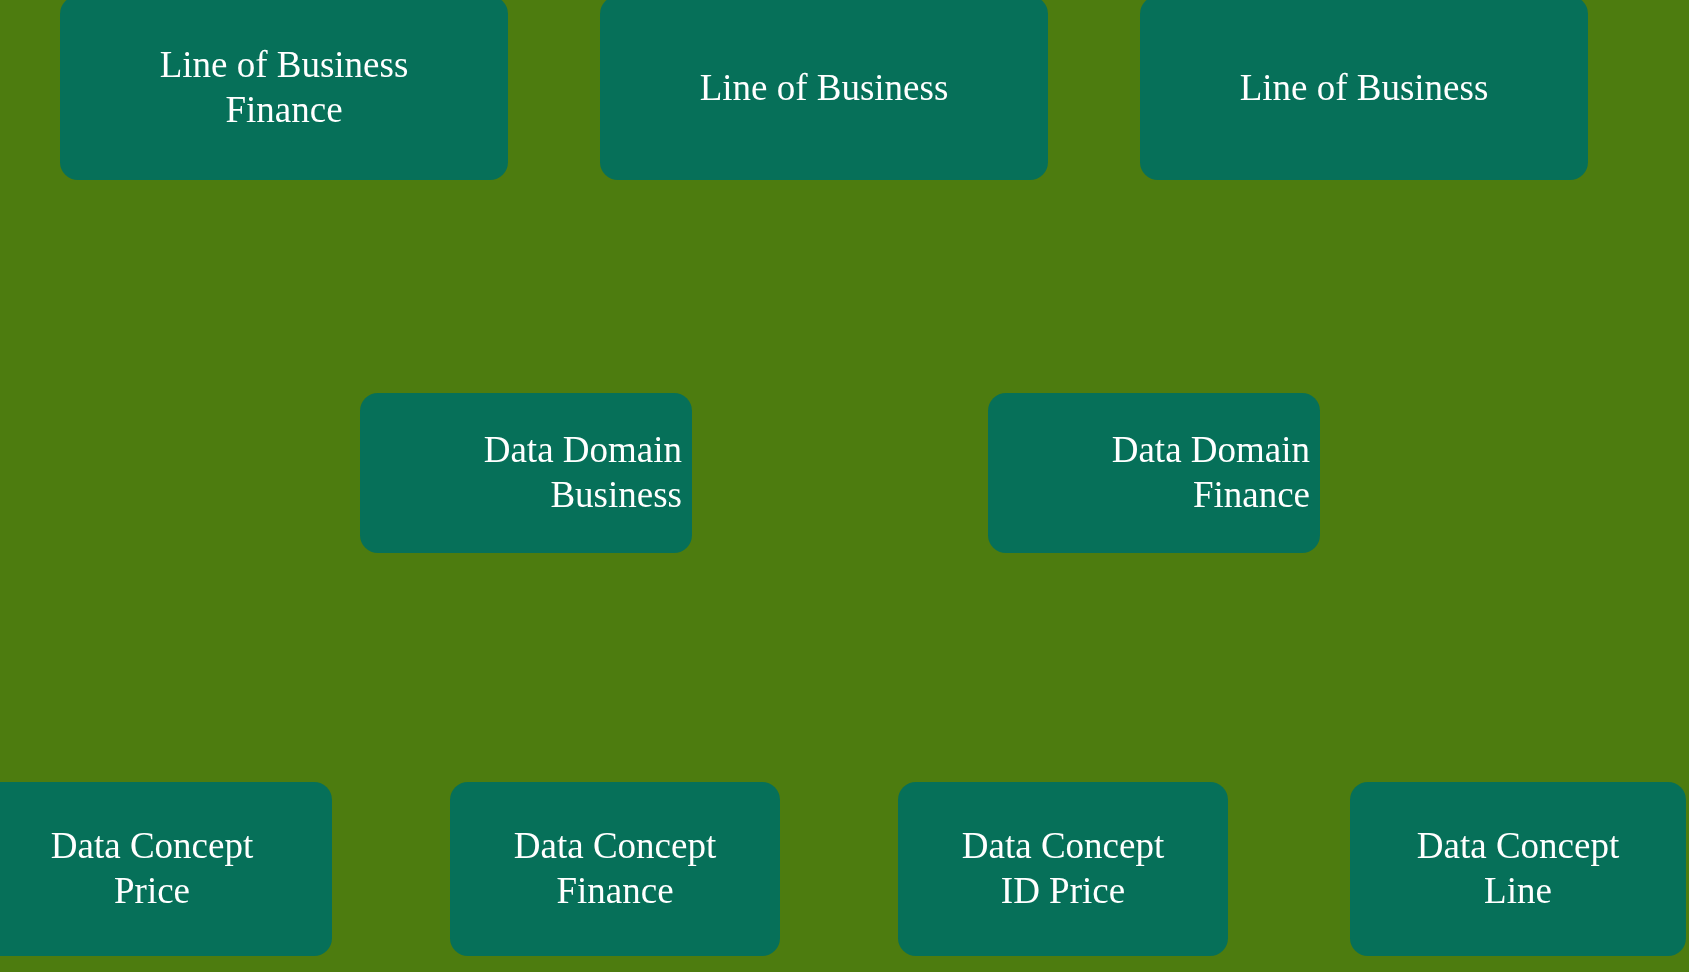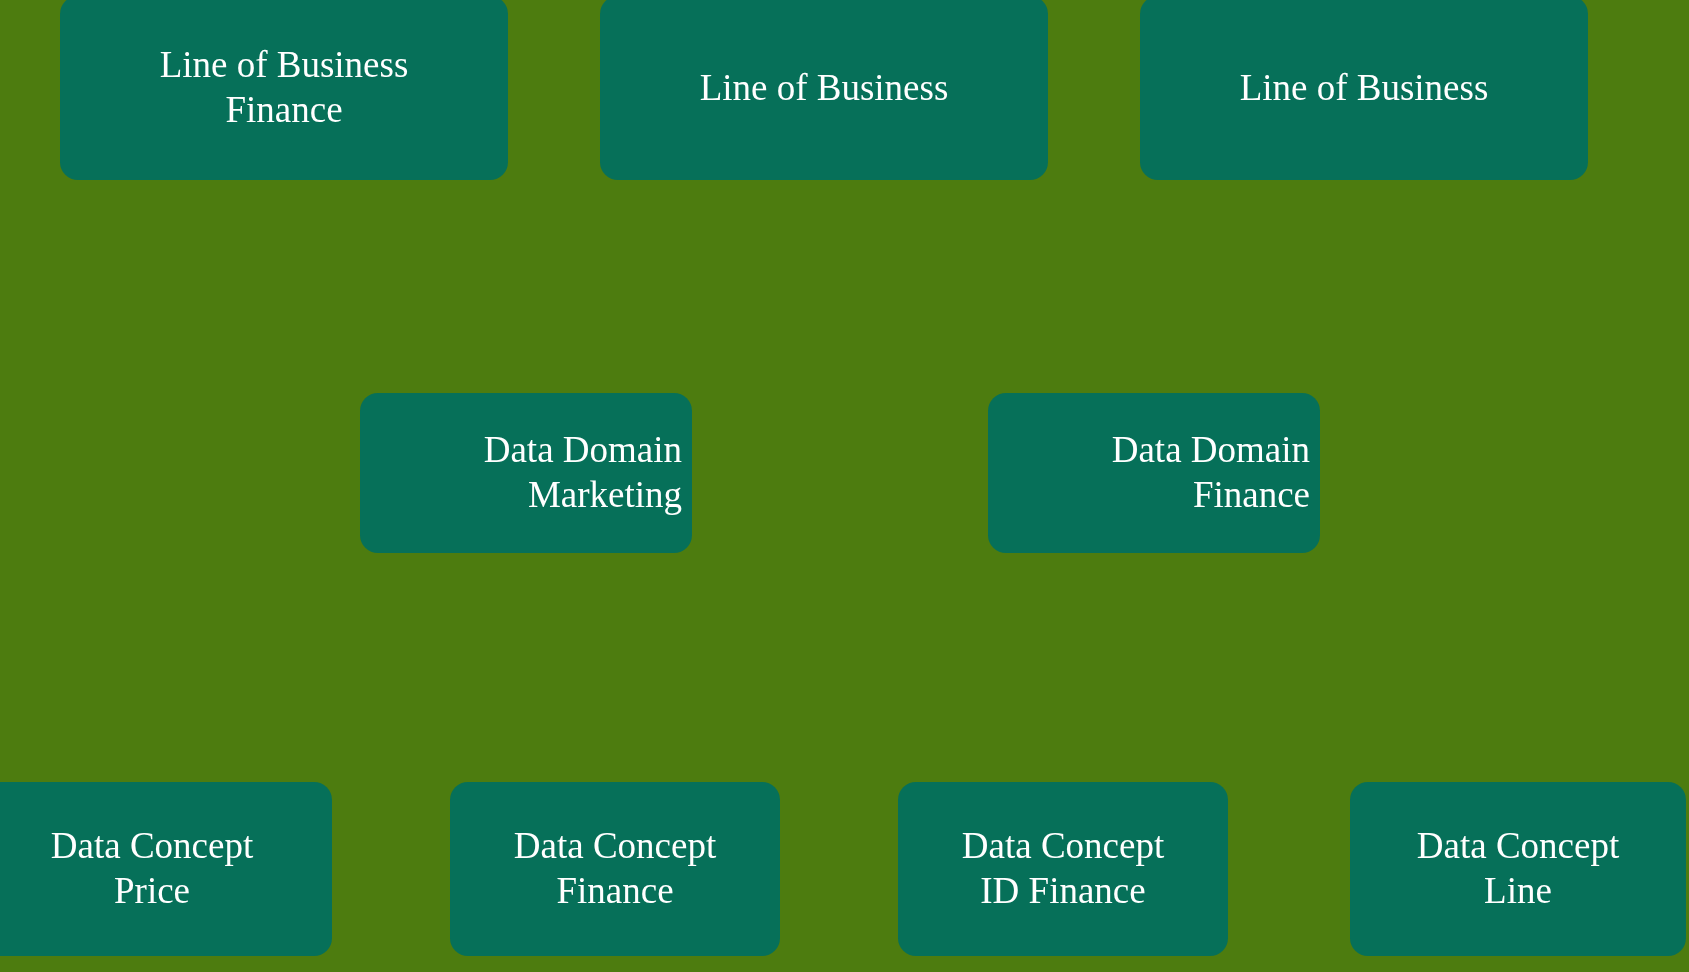--- a/index.html
+++ b/index.html
@@ -71,41 +71,41 @@
   <div class="node tier-lob" id="node-lob-product">
     <span class="type-line">Line of Business</span>
   </div>
 
   <div class="node tier-lob" id="node-lob-sales">
     <span class="type-line">Line of Business</span>
   </div>
 
   <div class="node tier-domain" id="node-domain-customer">
     <span class="type-line">Data Domain</span>
-    <span class="name-line">Marketing</span>
+    <span class="name-line">Business</span>
   </div>
 
   <div class="node tier-domain" id="node-domain-product">
     <span class="type-line">Data Domain</span>
     <span class="name-line">Finance</span>
   </div>
 
   <div class="node tier-concept" id="node-concept-name">
     <span class="type-line">Data Concept</span>
     <span class="name-line">Price</span>
   </div>
 
   <div class="node tier-concept" id="node-concept-address">
     <span class="type-line">Data Concept</span>
     <span class="name-line">Finance</span>
   </div>
 
   <div class="node tier-concept" id="node-concept-idnumber">
     <span class="type-line">Data Concept</span>
-    <span class="name-line">ID Finance</span>
+    <span class="name-line">ID Price</span>
   </div>
 
   <div class="node tier-concept" id="node-concept-price">
     <span class="type-line">Data Concept</span>
     <span class="name-line">Line</span>
   </div>
 
 </div>
 
 </body></html>

